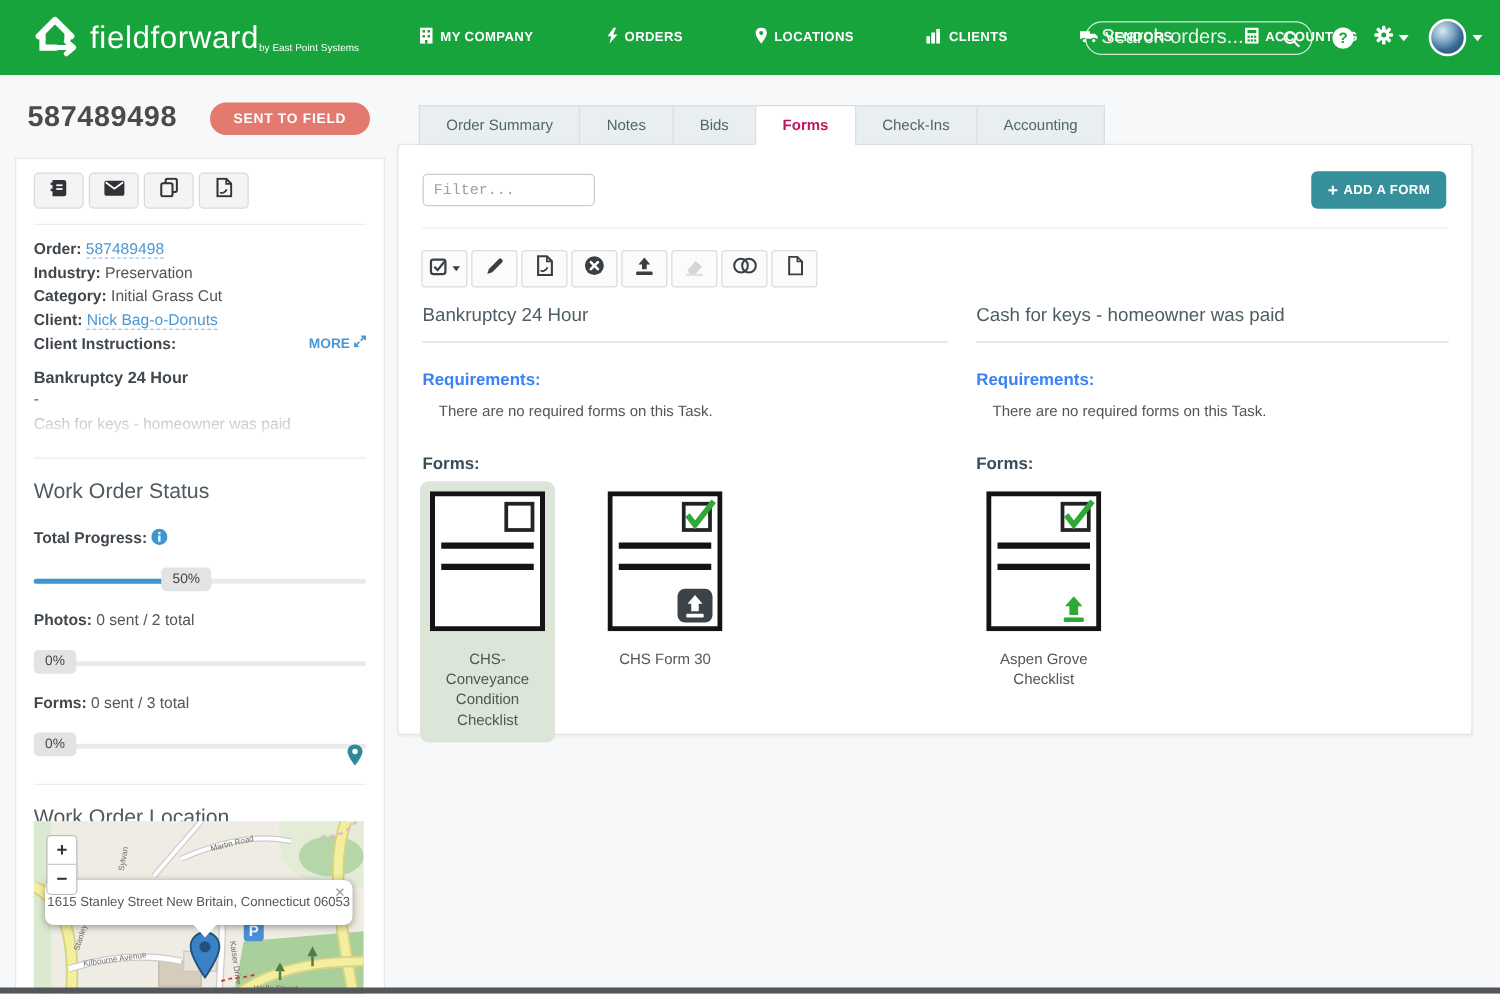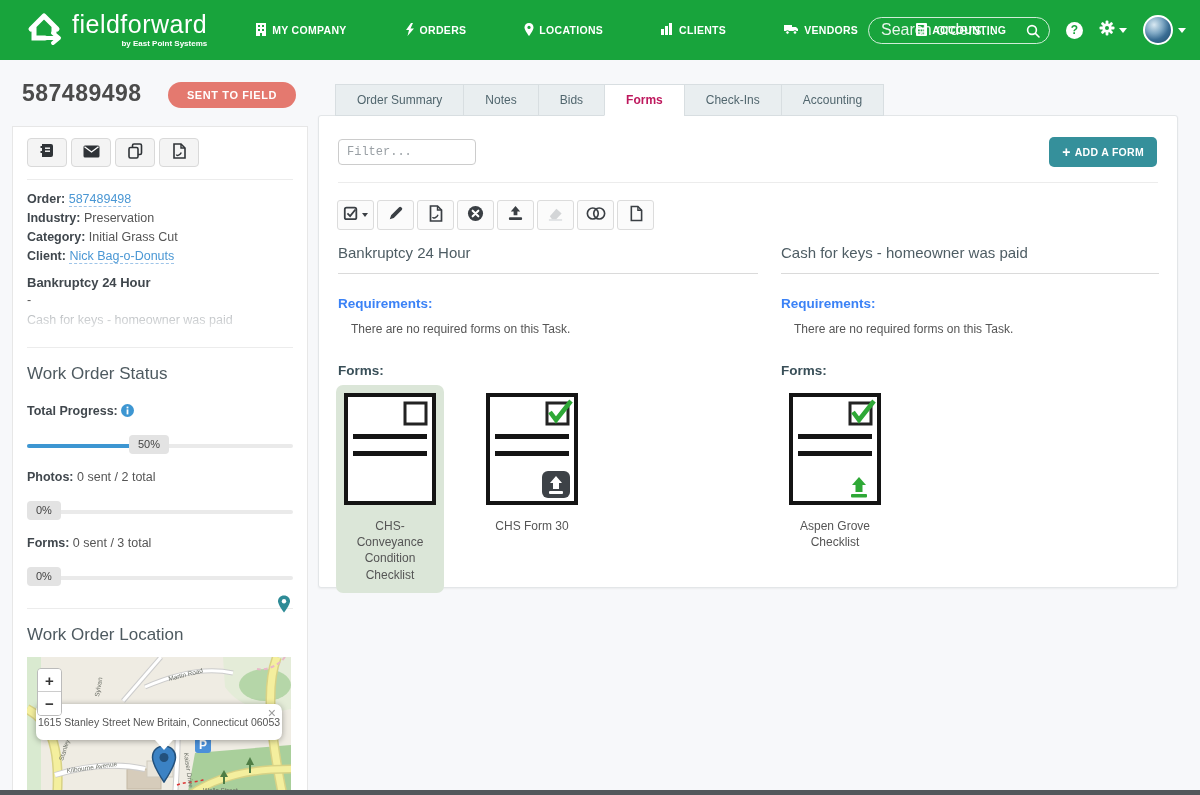--- a/index.html
+++ b/index.html
@@ -2,23 +2,23 @@
 <html><head>
 <meta charset="utf-8">
 <style>
   * { margin:0; padding:0; box-sizing:border-box; }
   html,body { width:1200px; height:795px; overflow:hidden; }
   body { position:relative; font-family:"Liberation Sans", sans-serif; background:#f7f8fa; color:#555; }
 
   
   .navbar { position:absolute; left:0; top:0; width:1200px; height:60px; background:#18a43c; display:flex; align-items:center; }
   .brand { display:flex; align-items:center; margin-left:24px; cursor:pointer; }
-  .brand-text { margin-left:8px; display:flex; flex-direction:column; align-items:flex-end; }
+  .brand-text { margin-left:8px; display:flex; flex-direction:row; align-items:flex-end; }
   .brand-name { color:#fff; font-size:25px; font-weight:500; letter-spacing:.5px; line-height:1; }
-  .brand-sub { color:#fff; font-size:8px; font-weight:bold; margin-top:2px; }
+  .brand-sub { color:#fff; font-size:8px; font-weight:normal; margin-top:2px; }
   .menu { display:flex; align-items:center; margin-left:48px; gap:58px; }
   .menu-item { display:flex; align-items:center; gap:5px; color:#fff; font-size:10.5px; font-weight:bold; letter-spacing:.3px; cursor:pointer; white-space:nowrap; }
   .nav-right { position:absolute; right:14px; top:0; height:60px; display:flex; align-items:center; gap:16px; }
   .searchbox { position:relative; width:182px; height:27px; border:1px solid rgba(255,255,255,.8); border-radius:14px; }
   .searchbox input { width:100%; height:100%; background:transparent; border:none; outline:none; color:#fff; font-size:16px; padding:0 30px 0 12px; font-family:"Liberation Sans", sans-serif; }
   .searchbox input::placeholder { color:rgba(255,255,255,.9); }
   .search-glass { position:absolute; right:9px; top:6px; }
   .help-circle { width:17px; height:17px; border-radius:50%; background:#fff; color:#18a43c; font-size:12px; font-weight:bold; text-align:center; line-height:17px; cursor:pointer; }
   .gear-wrap { display:flex; align-items:center; gap:4px; cursor:pointer; }
   .caret-down { width:0; height:0; border-left:4px solid transparent; border-right:4px solid transparent; border-top:5px solid #fff; }
@@ -235,20 +235,29 @@
       </div>
   </div>
 
   <hr class="side">
 
   <div class="fields">
     <div class="fline"><span class="flabel">Order:</span> <a class="blue">587489498</a></div>
     <div class="fline"><span class="flabel">Industry:</span> <span>Preservation</span></div>
     <div class="fline"><span class="flabel">Category:</span> <span>Initial Grass Cut</span></div>
     <div class="fline"><span class="flabel">Client:</span> <a class="blue">Nick Bag-o-Donuts</a></div>
+    <div class="ci-line">
+      <span class="flabel">Client Instructions:</span>
+      <span class="more-link">
+        <span>MORE</span>
+        <span><svg width="10" height="10" viewBox="0 0 10 10">
+              <path d="M6 1 H9 V4 M9 1 L5.5 4.5 M4 9 H1 V6 M1 9 L4.5 5.5" fill="none" stroke="#4a97d4" stroke-width="1.4"></path>
+            </svg></span>
+      </span>
+    </div>
     <div class="instr1">Bankruptcy 24 Hour</div>
     <div class="instr2">-</div>
     <div class="instr-fade">Cash for keys - homeowner was paid</div>
   </div>
 
   <hr class="side">
 
   <h2 class="sec-h">Work Order Status</h2>
 
   <div class="plabel-line">

